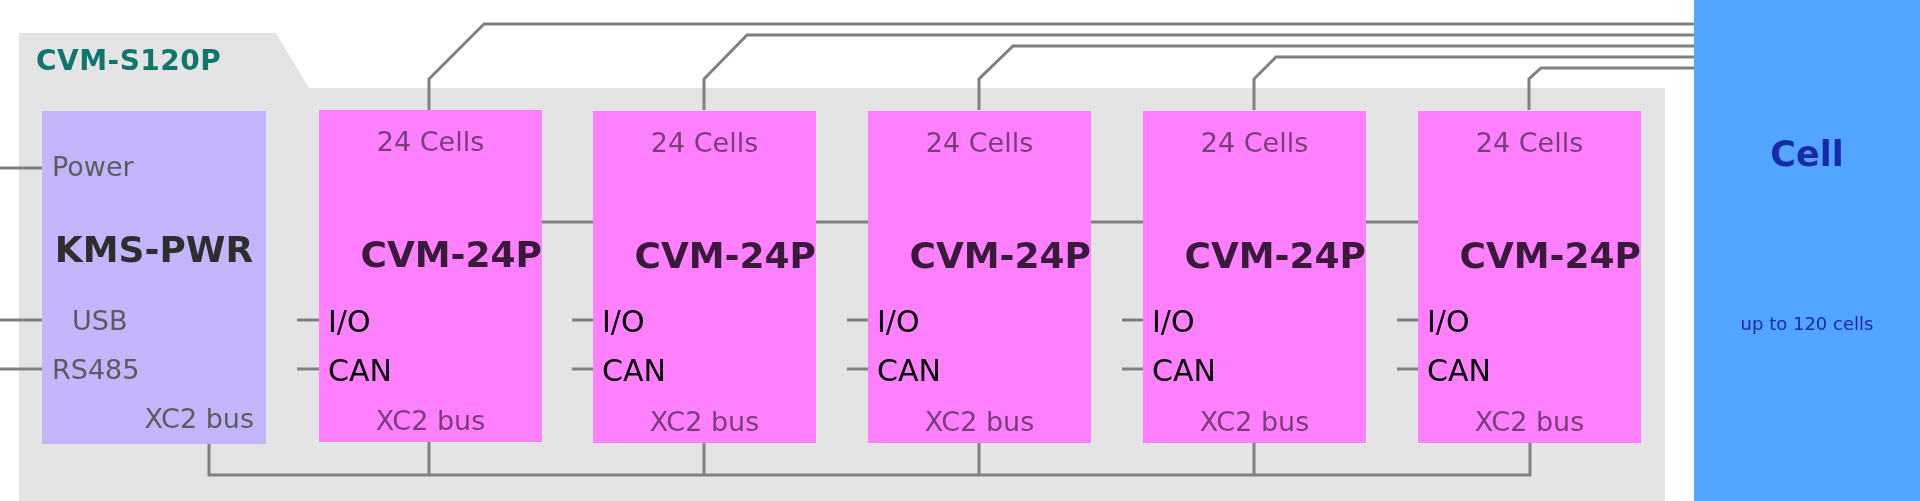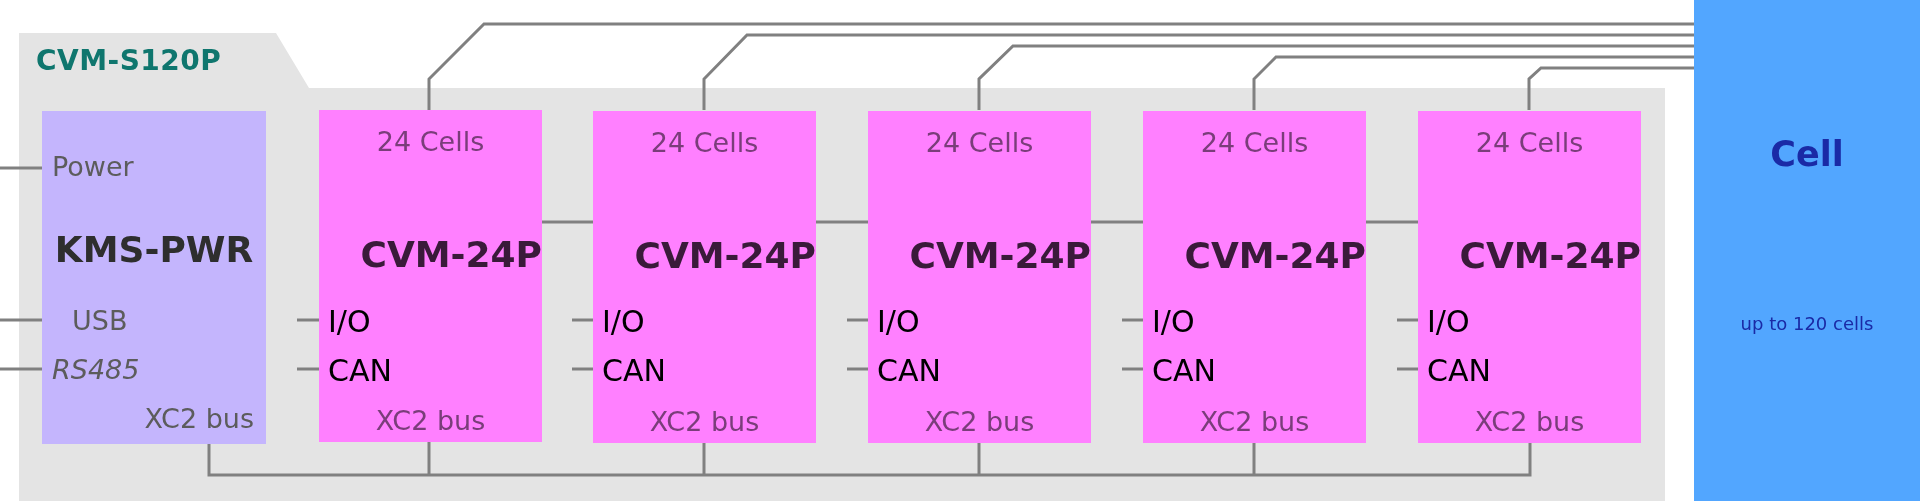--- a/index.html
+++ b/index.html
@@ -69,21 +69,21 @@
     <line x1="704" y1="443" x2="704" y2="475"></line>
     <line x1="979" y1="443" x2="979" y2="475"></line>
     <line x1="1254" y1="443" x2="1254" y2="475"></line>
   </g>
 </svg>
 
 <div class="kms">
   <span class="lbl" style="left:10px;top:40px;">Power</span>
   <div class="name">KMS-PWR</div>
   <span class="lbl" style="left:10px;top:194px;margin-left:20px;">USB</span>
-  <span class="lbl" style="left:10px;top:243px;font-style:italic;">RS485</span>
+  <span class="lbl" style="left:10px;top:243px;">RS485</span>
   <span class="lbl" style="right:12px;top:292px;">XC2 bus</span>
 </div>
 
 <div class="mod" style="left:319px;">
   <div class="cells">24 Cells</div>
   <div class="name">CVM-24P</div>
   <span class="port" style="top:194px;">I/O</span>
   <span class="port" style="top:243px;">CAN</span>
   <div class="bus">XC2 bus</div>
 </div>

